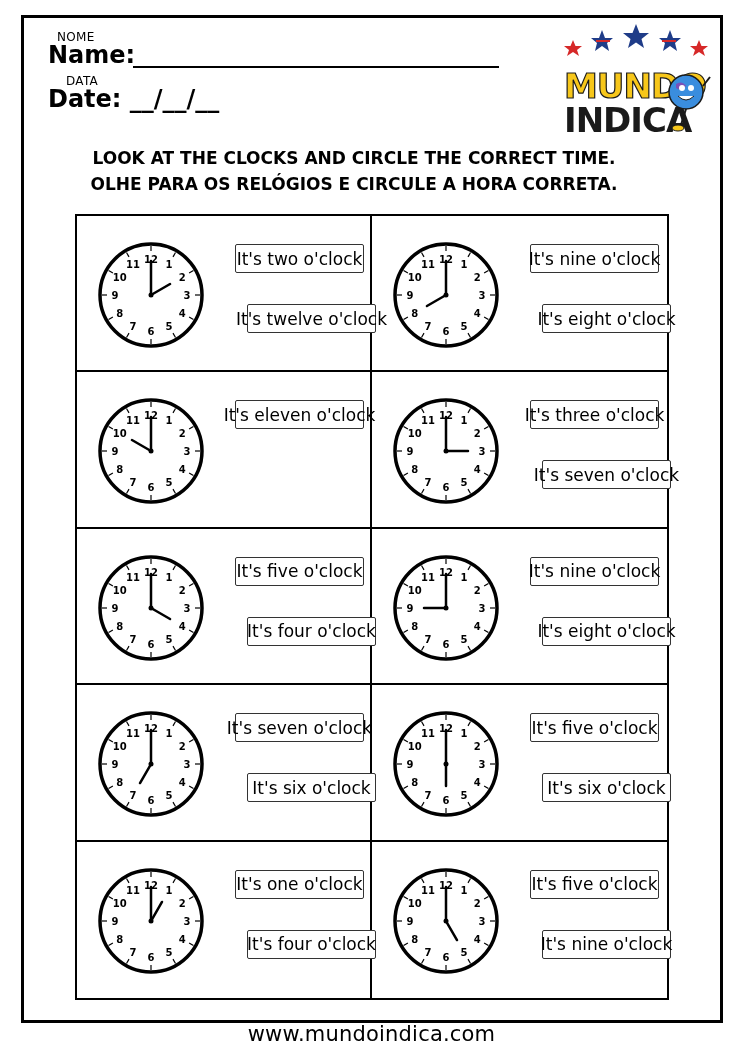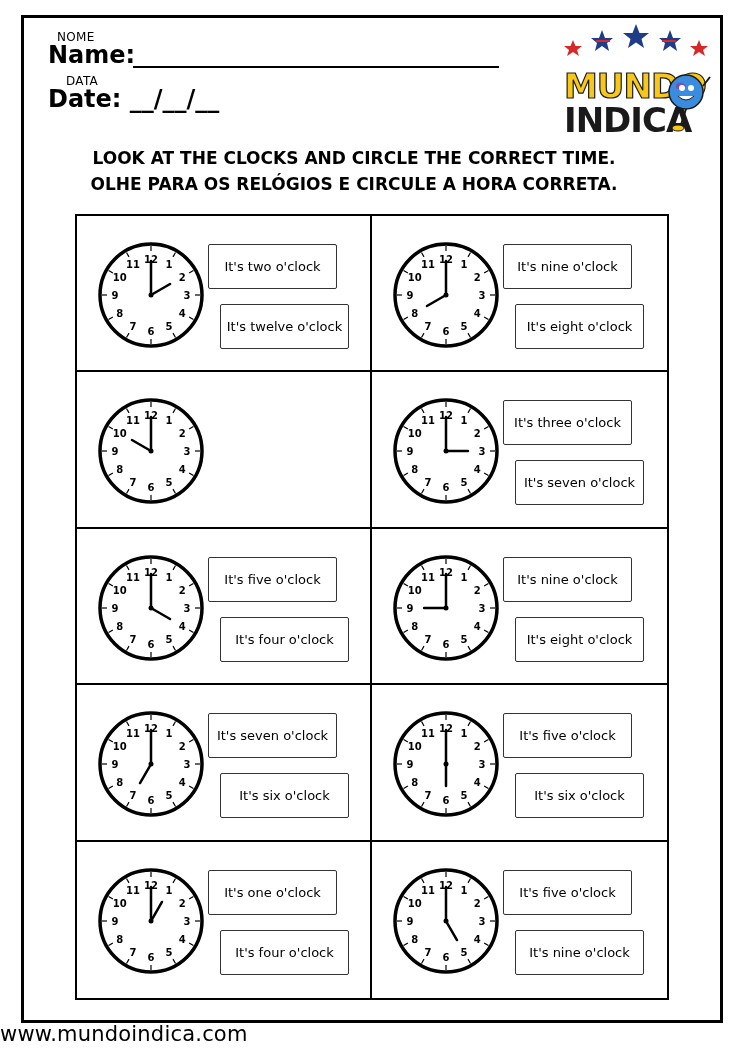--- a/index.html
+++ b/index.html
@@ -30,30 +30,30 @@
     border: 2px solid #000;
     display: grid; grid-template-columns: 1fr 1fr; grid-template-rows: repeat(5, 1fr);
   }
   .cell { position: relative; border-right: 2px solid #000; border-bottom: 2px solid #000; }
   .cell:nth-child(2n) { border-right: none; }
   .cell:nth-last-child(-n+2) { border-bottom: none; }
 
   .clock { position: absolute; left: 19px; top: 24px; width: 110px; height: 110px; }
 
   .opt {
-    position: absolute; left: 131px; width: 129px; height: 45px;
+    position: absolute; left: 158px; width: 129px; height: 29px;
     border: 1.5px solid #333; border-radius: 2px;
     display: flex; align-items: center; justify-content: center;
-    font-size: 13px; white-space: nowrap; background: #fff; cursor: pointer;
+    font-size: 17px; white-space: nowrap; background: #fff; cursor: pointer;
   }
   .opt.a { top: 28px; }
   .opt.b { top: 88px; margin-left: 12px; }
 
   .footer {
-    position: absolute; left: 0; top: 1022px; width: 743px; text-align: left;
+    position: absolute; left: 0; top: 1022px; width: 743px; text-align: center;
     font-size: 21px; letter-spacing: 0.2px;
   }
 </style>
 </head>
 <body>
 
 <div class="page-frame"></div>
 
 <div class="name-sub">NOME</div>
 <div class="name-label">Name:</div>
@@ -185,20 +185,21 @@
         <line x1="6" y1="55.00000000000001" x2="11" y2="55.00000000000001" stroke="#000" stroke-width="1.2"></line>
         <text x="19" y="59.00000000000001" font-size="10" font-weight="bold" text-anchor="middle" font-family="DejaVu Sans, sans-serif">9</text>
         <line x1="12.56475521456251" y1="30.499999999999993" x2="16.8948822334847" y2="33" stroke="#000" stroke-width="1.2"></line>
         <text x="23.82308546376021" y="41" font-size="10" font-weight="bold" text-anchor="middle" font-family="DejaVu Sans, sans-serif">10</text>
         <line x1="30.49999999999998" y1="12.564755214562517" x2="32.99999999999998" y2="16.894882233484708" stroke="#000" stroke-width="1.2"></line>
         <text x="36.999999999999986" y="27.82308546376022" font-size="10" font-weight="bold" text-anchor="middle" font-family="DejaVu Sans, sans-serif">11</text>
         <line x1="55" y1="55" x2="55" y2="21" stroke="#000" stroke-width="2.5" stroke-linecap="round"></line>
         <line x1="55" y1="55" x2="35.947441116742354" y2="44" stroke="#000" stroke-width="2.5" stroke-linecap="round"></line>
         <circle cx="55" cy="55" r="2.5" fill="#000"></circle>
       </svg>
+      <div class="opt a">It's eleven o'clock</div>
     </div>
     <div class="cell">
       <svg class="clock" viewBox="0 0 110 110">
         <circle cx="55" cy="55" r="51" fill="#fff" stroke="#000" stroke-width="3.5"></circle>
         <line x1="55" y1="6" x2="55" y2="11" stroke="#000" stroke-width="1.2"></line>
         <text x="55" y="23" font-size="10" font-weight="bold" text-anchor="middle" font-family="DejaVu Sans, sans-serif">12</text>
         <line x1="79.5" y1="12.56475521456251" x2="77" y2="16.8948822334847" stroke="#000" stroke-width="1.2"></line>
         <text x="73" y="27.82308546376021" font-size="10" font-weight="bold" text-anchor="middle" font-family="DejaVu Sans, sans-serif">1</text>
         <line x1="97.4352447854375" y1="30.500000000000004" x2="93.1051177665153" y2="33" stroke="#000" stroke-width="1.2"></line>
         <text x="86.17691453623979" y="41" font-size="10" font-weight="bold" text-anchor="middle" font-family="DejaVu Sans, sans-serif">2</text>

